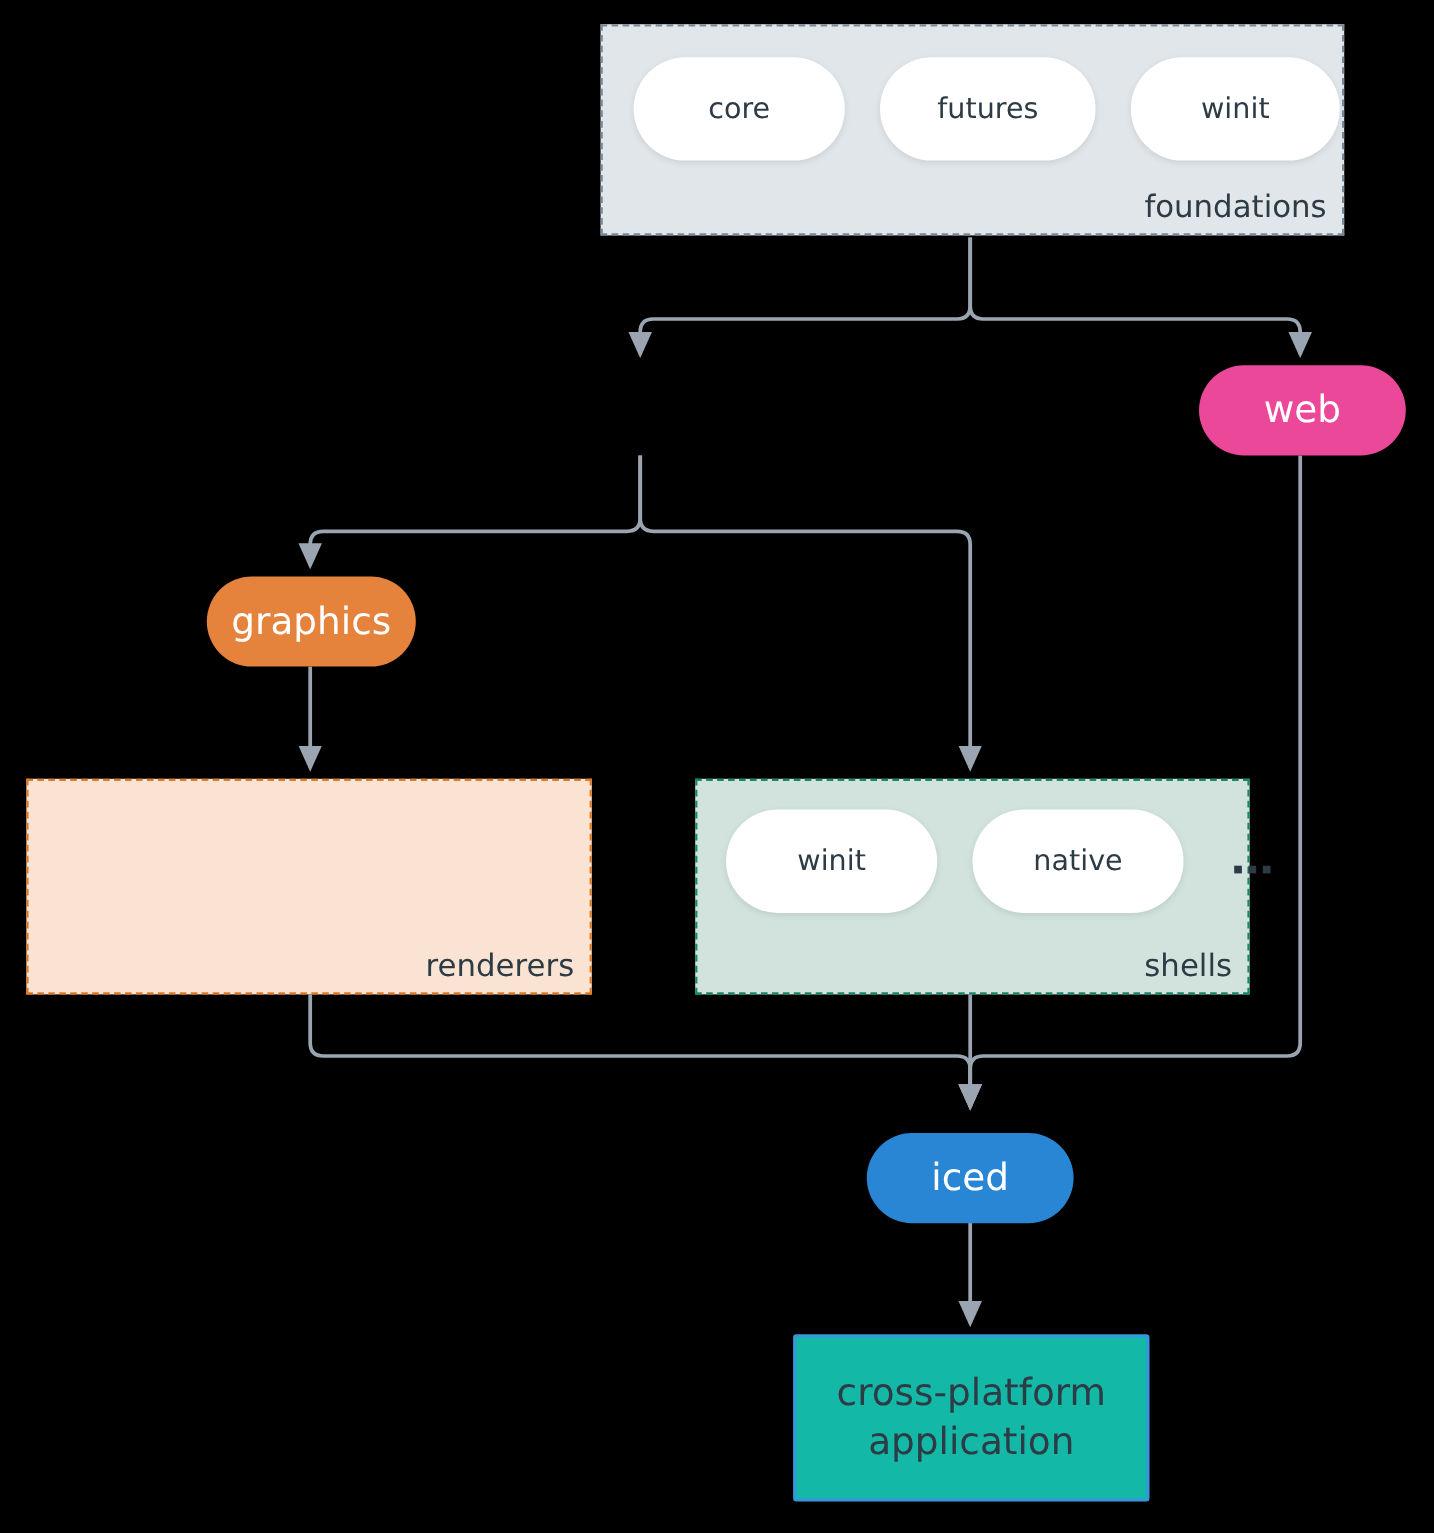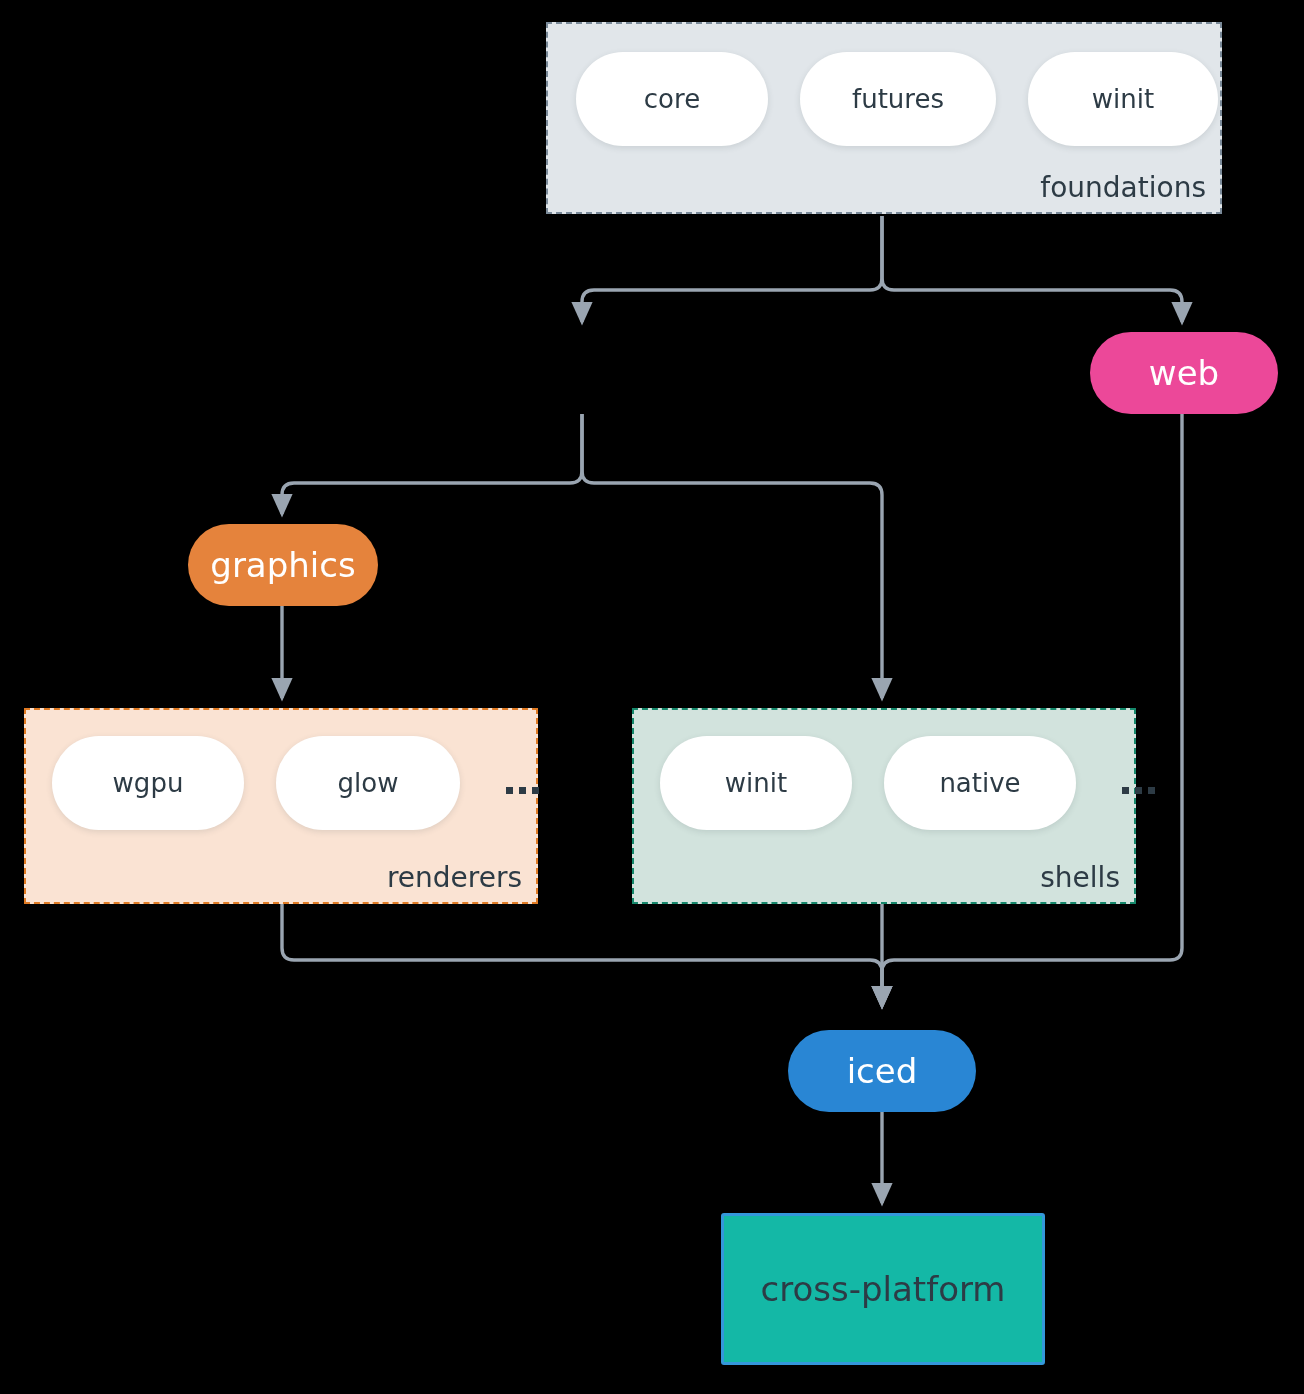--- a/index.html
+++ b/index.html
@@ -214,29 +214,20 @@
   <div class="cluster" id="cluster-foundations">
     <div class="cluster-row">
       <div class="pill-white w-core">core</div>
       <div class="pill-white w-futures">futures</div>
       <div class="pill-white w-style">winit</div>
     </div>
     <div class="cluster-label">foundations</div>
   </div>
 
   <div class="cluster" id="cluster-renderers">
-    <div class="cluster-row">
-      <div class="pill-white w-wgpu">wgpu</div>
-      <div class="pill-white w-glow">glow</div>
-      <div class="ellipsis">
-        <i></i>
-          <i></i>
-          <i></i>
-      </div>
-    </div>
     <div class="cluster-label">renderers</div>
   </div>
 
   <div class="cluster" id="cluster-shells">
     <div class="cluster-row">
       <div class="pill-white w-winit">winit</div>
       <div class="pill-white w-glutin">native</div>
       <div class="ellipsis">
         <i></i>
           <i></i>
@@ -248,15 +239,16 @@
 
 
   <div class="node-pill" id="node-web">web</div>
 
   <div class="node-pill" id="node-graphics">graphics</div>
 
   <div class="node-pill" id="node-iced">iced</div>
 
   <div id="node-application">
     <div>cross-platform</div>
+    <div>application</div>
   </div>
 
 </div>
 
 </body></html>

